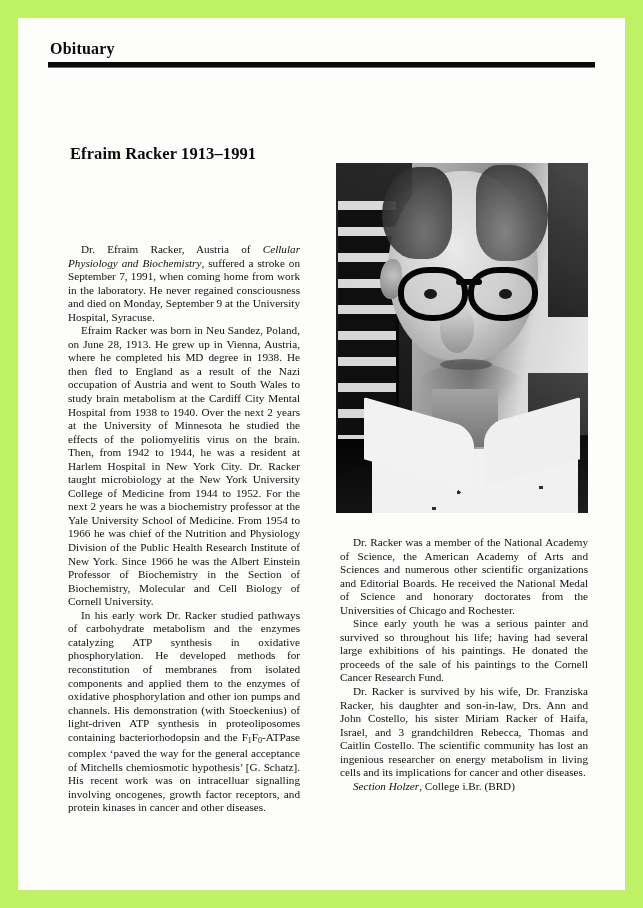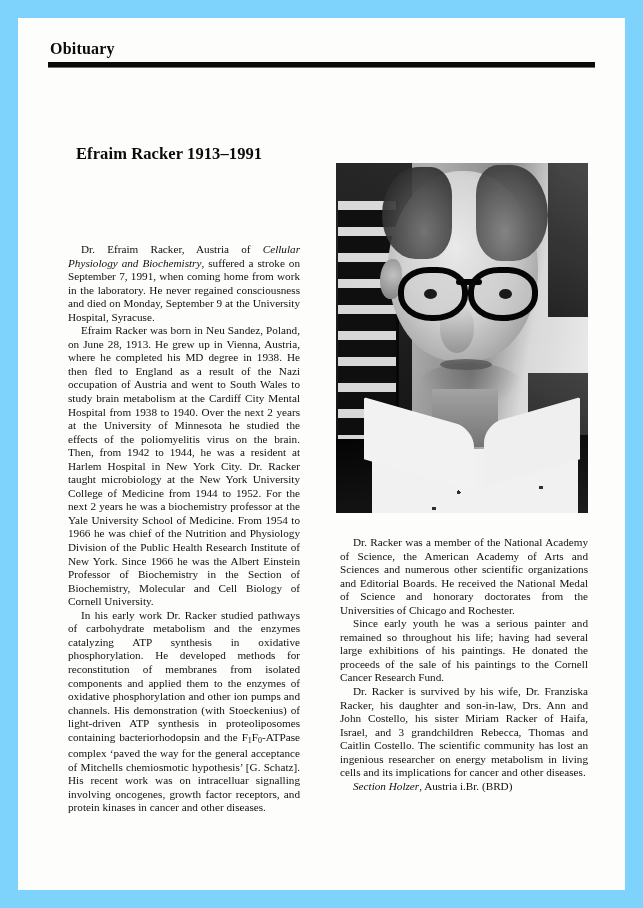--- a/index.html
+++ b/index.html
@@ -4,21 +4,21 @@
 <style>
   html, body {
     margin: 0;
     padding: 0;
     background: #ffffff;
   }
   .page {
     position: relative;
     width: 643px;
     height: 908px;
-    background: #7dd3fc;
+    background: #bef264;
     overflow: hidden;
     font-family: "Liberation Serif", "DejaVu Serif", serif;
     color: #111111;
   }
   
   .paper-tone {
     position: absolute;
     left: 18px;
     top: 18px;
     width: 607px;
@@ -45,21 +45,21 @@
   .head-rule {
     width: 100%;
     height: 5px;
     background: #0a0a0a;
     box-shadow: 0 1px 0 rgba(0,0,0,0.55);
   }
 
   
   .article-title {
     position: absolute;
-    left: 76px;
+    left: 70px;
     top: 144px;
     font-family: "Liberation Serif", "DejaVu Serif", serif;
     font-weight: bold;
     font-size: 16.5px;
     letter-spacing: 0.1px;
     color: #0b0b0b;
     margin: 0;
   }
 
   
@@ -330,18 +330,18 @@
   </div>
 
   <div class="col col-left">
     <p><span>Dr. Efraim Racker, Austria of </span><em>Cellular Physiology and Biochemistry</em><span>, suffered a stroke on September 7, 1991, when coming home from work in the laboratory. He never regained consciousness and died on Monday, September 9 at the University Hospital, Syracuse.</span></p>
     <p>Efraim Racker was born in Neu Sandez, Poland, on June 28, 1913. He grew up in Vienna, Austria, where he completed his MD degree in 1938. He then fled to England as a result of the Nazi occupation of Austria and went to South Wales to study brain metabolism at the Cardiff City Mental Hospital from 1938 to 1940. Over the next 2 years at the University of Minnesota he studied the effects of the poliomyelitis virus on the brain. Then, from 1942 to 1944, he was a resident at Harlem Hospital in New York City. Dr. Racker taught microbiology at the New York University College of Medicine from 1944 to 1952. For the next 2 years he was a biochemistry professor at the Yale University School of Medicine. From 1954 to 1966 he was chief of the Nutrition and Physiology Division of the Public Health Research Institute of New York. Since 1966 he was the Albert Einstein Professor of Biochemistry in the Section of Biochemistry, Molecular and Cell Biology of Cornell University.</p>
     <p><span>In his early work Dr. Racker studied pathways of carbohydrate metabolism and the enzymes catalyzing ATP synthesis in oxidative phosphorylation. He developed methods for reconstitution of membranes from isolated components and applied them to the enzymes of oxidative phosphorylation and other ion pumps and channels. His demonstration (with Stoeckenius) of light-driven ATP synthesis in proteoliposomes containing bacteriorhodopsin and the F</span><sub>1</sub><span>F</span><sub>0</sub><span>-ATPase complex ‘paved the way for the general acceptance of Mitchells chemiosmotic hypothesis’ [G. Schatz]. His recent work was on intracelluar signalling involving oncogenes, growth factor receptors, and protein kinases in cancer and other diseases.</span></p>
   </div>
 
   <div class="col col-right">
     <p>Dr. Racker was a member of the National Academy of Science, the American Academy of Arts and Sciences and numerous other scientific organizations and Editorial Boards. He received the National Medal of Science and honorary doctorates from the Universities of Chicago and Rochester.</p>
-    <p>Since early youth he was a serious painter and remained so throughout his life; having had several large exhibitions of his paintings. He donated the proceeds of the sale of his paintings to the Cornell Cancer Research Fund.</p>
+    <p>Since early youth he was a serious painter and survived so throughout his life; having had several large exhibitions of his paintings. He donated the proceeds of the sale of his paintings to the Cornell Cancer Research Fund.</p>
     <p>Dr. Racker is survived by his wife, Dr. Franziska Racker, his daughter and son-in-law, Drs. Ann and John Costello, his sister Miriam Racker of Haifa, Israel, and 3 grandchildren Rebecca, Thomas and Caitlin Costello. The scientific community has lost an ingenious researcher on energy metabolism in living cells and its implications for cancer and other diseases.</p>
-    <p class="sig"><em>Section Holzer</em><span>, Austria i.Br. (BRD)</span></p>
+    <p class="sig"><em>Section Holzer</em><span>, College i.Br. (BRD)</span></p>
   </div>
 
 </div>
 
 </body></html>

